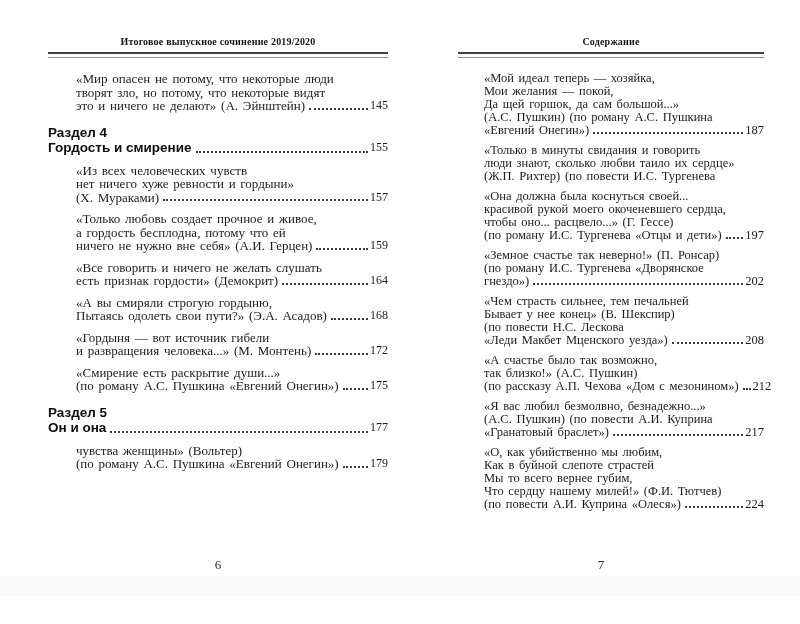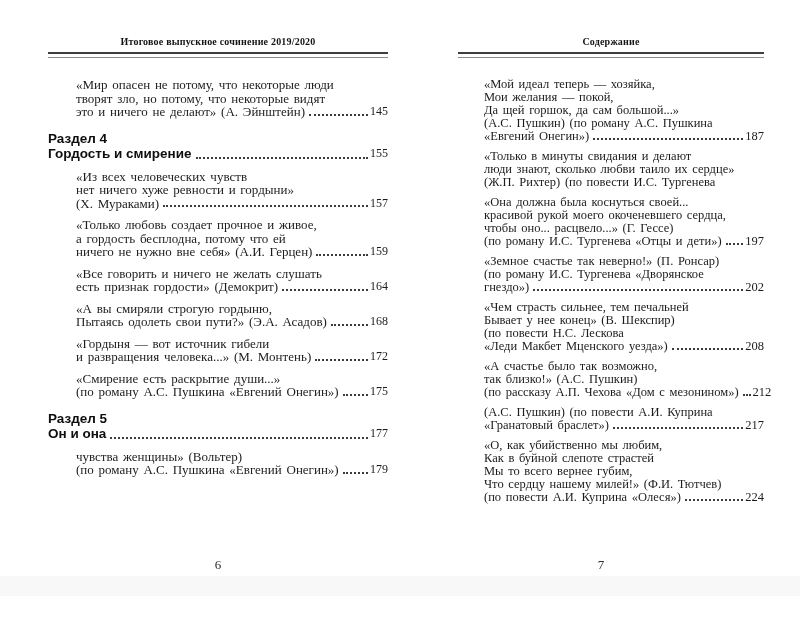--- a/index.html
+++ b/index.html
@@ -9,21 +9,21 @@
     font-family:"Liberation Serif", serif;
   }
   .page{position:absolute;top:36px;}
   #left-page{left:48px;width:340px;}
   #right-page{left:458px;width:306px;}
   .page-header{
     text-align:center;font-weight:bold;font-size:10px;letter-spacing:.2px;
     color:#141414;white-space:nowrap;
   }
   .rule{margin-top:5px;height:3px;border-top:2px solid #3e3e3e;border-bottom:1px solid #8b8b8b;}
-  .entries{margin-top:20px;}
+  .entries{margin-top:14px;}
   .entry{margin:0 0 8px 28px;font-size:13px;line-height:13.5px;word-spacing:1.5px;color:#1c1c1c;}
   #right-page .entry{margin-left:26px;font-size:12.5px;line-height:13px;margin-bottom:7px;}
   .section{
     margin:12px 0 8px 0;
     font-family:"Liberation Sans", sans-serif;font-weight:bold;
     font-size:13.5px;line-height:15.5px;color:#0e0e0e;word-spacing:normal;
   }
   .leader-row{display:flex;align-items:flex-end;}
   .leader-row .txt{white-space:nowrap;}
   .dots{
@@ -144,21 +144,21 @@
         <div>Мои желания — покой,</div>
         <div>Да щей горшок, да сам большой...»</div>
         <div>(А.С. Пушкин) (по роману А.С. Пушкина</div>
         <div class="leader-row">
           <span class="txt">«Евгений Онегин»)</span>
           <span class="dots"></span>
           <span class="page-ref">187</span>
         </div>
       </div>
       <div class="entry">
-        <div>«Только в минуты свидания и делают</div>
+        <div>«Только в минуты свидания и говорить</div>
         <div>люди знают, сколько любви таило их сердце»</div>
         <div>(Ж.П. Рихтер) (по повести И.С. Тургенева</div>
       </div>
       <div class="entry">
         <div>«Она должна была коснуться своей...</div>
         <div>красивой рукой моего окоченевшего сердца,</div>
         <div>чтобы оно... расцвело...» (Г. Гессе)</div>
         <div class="leader-row">
           <span class="txt">(по роману И.С. Тургенева «Отцы и дети»)</span>
           <span class="dots"></span>
@@ -187,20 +187,21 @@
       <div class="entry">
         <div>«А счастье было так возможно,</div>
         <div>так близко!» (А.С. Пушкин)</div>
         <div class="leader-row">
           <span class="txt">(по рассказу А.П. Чехова «Дом с мезонином»)</span>
           <span class="dots"></span>
           <span class="page-ref">212</span>
         </div>
       </div>
       <div class="entry">
+        <div>«Я вас любил безмолвно, безнадежно...»</div>
         <div>(А.С. Пушкин) (по повести А.И. Куприна</div>
         <div class="leader-row">
           <span class="txt">«Гранатовый браслет»)</span>
           <span class="dots"></span>
           <span class="page-ref">217</span>
         </div>
       </div>
       <div class="entry">
         <div>«О, как убийственно мы любим,</div>
         <div>Как в буйной слепоте страстей</div>

